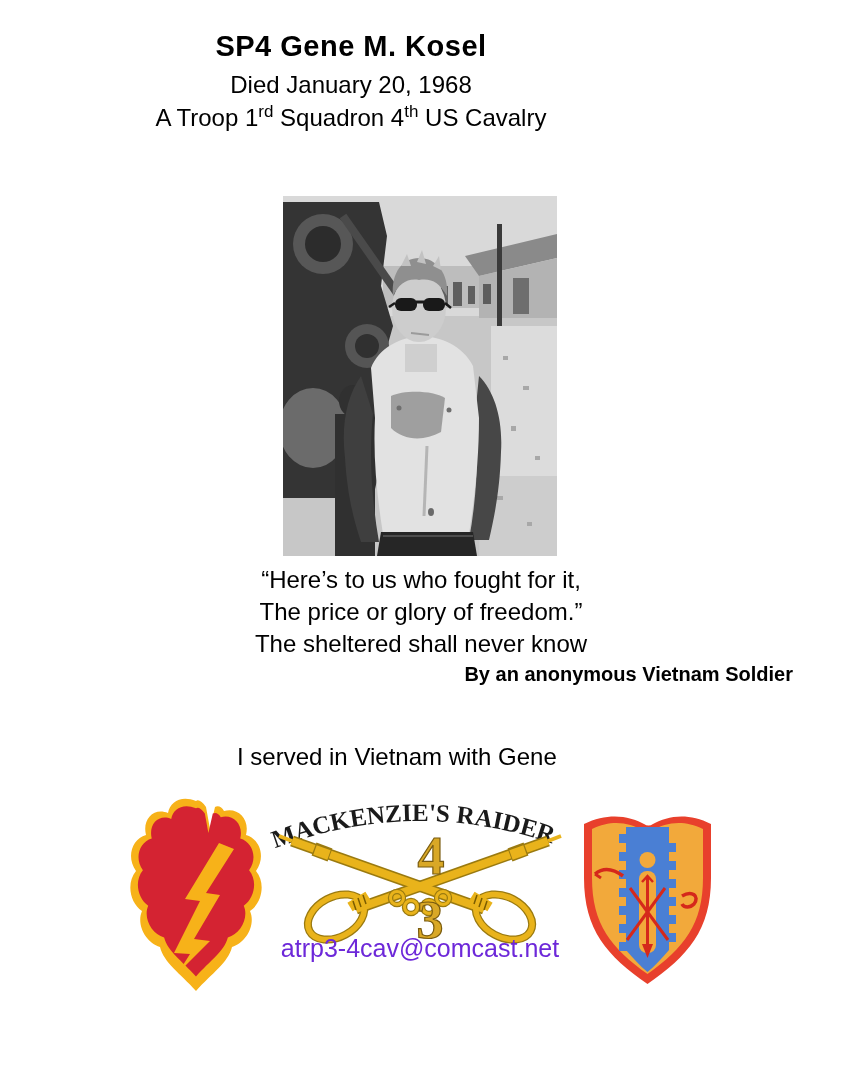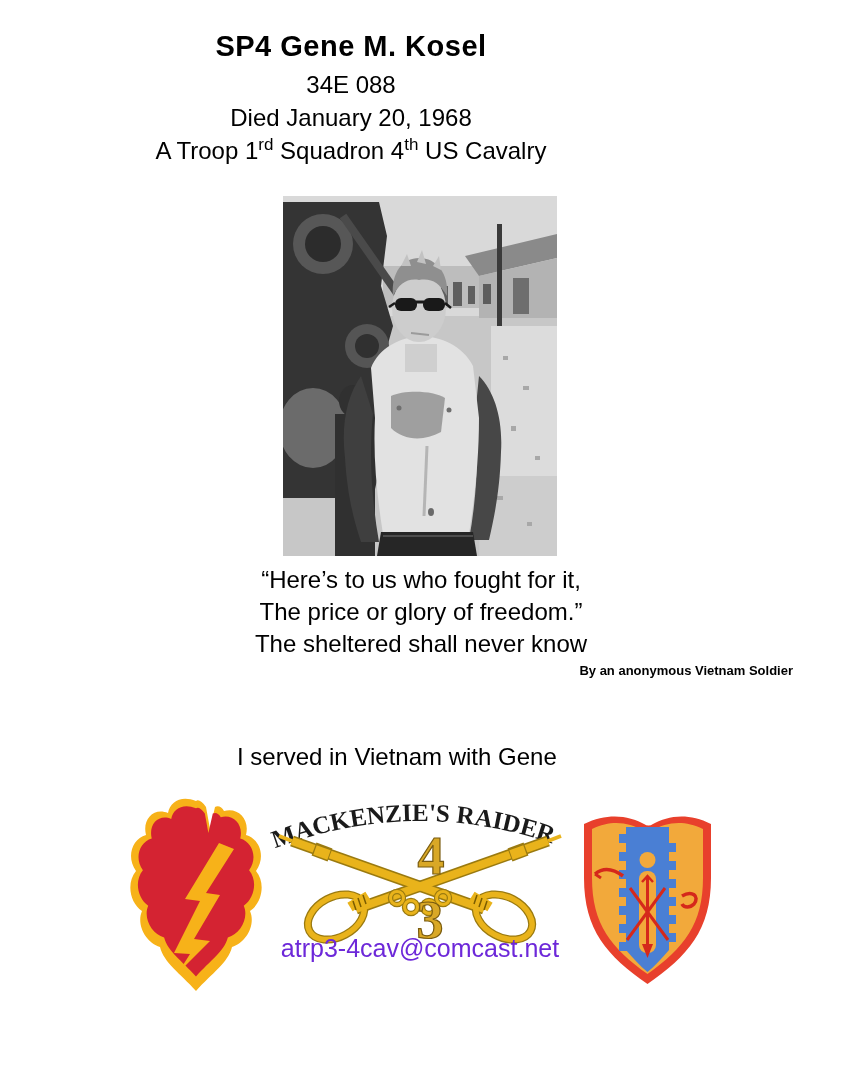--- a/index.html
+++ b/index.html
@@ -12,37 +12,36 @@
   .header { position:absolute; top:30px; left:0; width:702px; text-align:center; }
   .title  { margin:0 0 5px 0; font-size:29px; font-weight:bold; line-height:33px; letter-spacing:0.5px; }
   .hline  { font-size:24px; line-height:33px; }
   .hline sup { font-size:17px; font-weight:normal; line-height:0; vertical-align:super; }
   
   .photo { position:absolute; left:283px; top:196px; width:274px; height:360px; }
   .photo svg { display:block; }
   
   .quote { position:absolute; top:564px; left:0; width:842px; text-align:center;
            font-size:24px; line-height:32px; }
-  .attribution { position:absolute; top:663px; right:49px; font-size:13px; font-weight:bold; }
+  .attribution { position:absolute; top:663px; right:49px; font-size:20px; font-weight:bold; }
   .closing { position:absolute; top:703px; left:237px; font-size:24px;margin-top:40px; }
   
   .patch-left  { position:absolute; left:122px; top:795px; }
   .center-logo { position:absolute; left:270px; top:795px; width:300px; height:160px; }
   .email { position:absolute; top:934px; left:270px; width:300px; text-align:center;
            font-size:25px; color:#6d28d9; text-decoration:none; display:block; }
   .patch-right { position:absolute; left:580px; top:808px; }
 </style>
 </head>
 <body>
 
 <div class="page">
 
   <header class="header">
     <h1 class="title">SP4 Gene M. Kosel</h1>
-    <div class="hline">34E 088</div>
     <div class="hline">Died January 20, 1968</div>
     <div class="hline"><span>A Troop 1</span><sup>rd</sup><span> Squadron 4</span><sup>th</sup><span> US Cavalry</span></div>
   </header>
 
   <div class="photo">
     <svg width="274" height="360" viewBox="0 0 274 360" xmlns="http://www.w3.org/2000/svg">
       <g>
         <rect width="274" height="360" fill="#c7c7c7"></rect>
         <rect width="274" height="120" fill="#d9d9d9"></rect>
         <rect x="100" y="70" width="112" height="42" fill="#bdbdbd"></rect>

